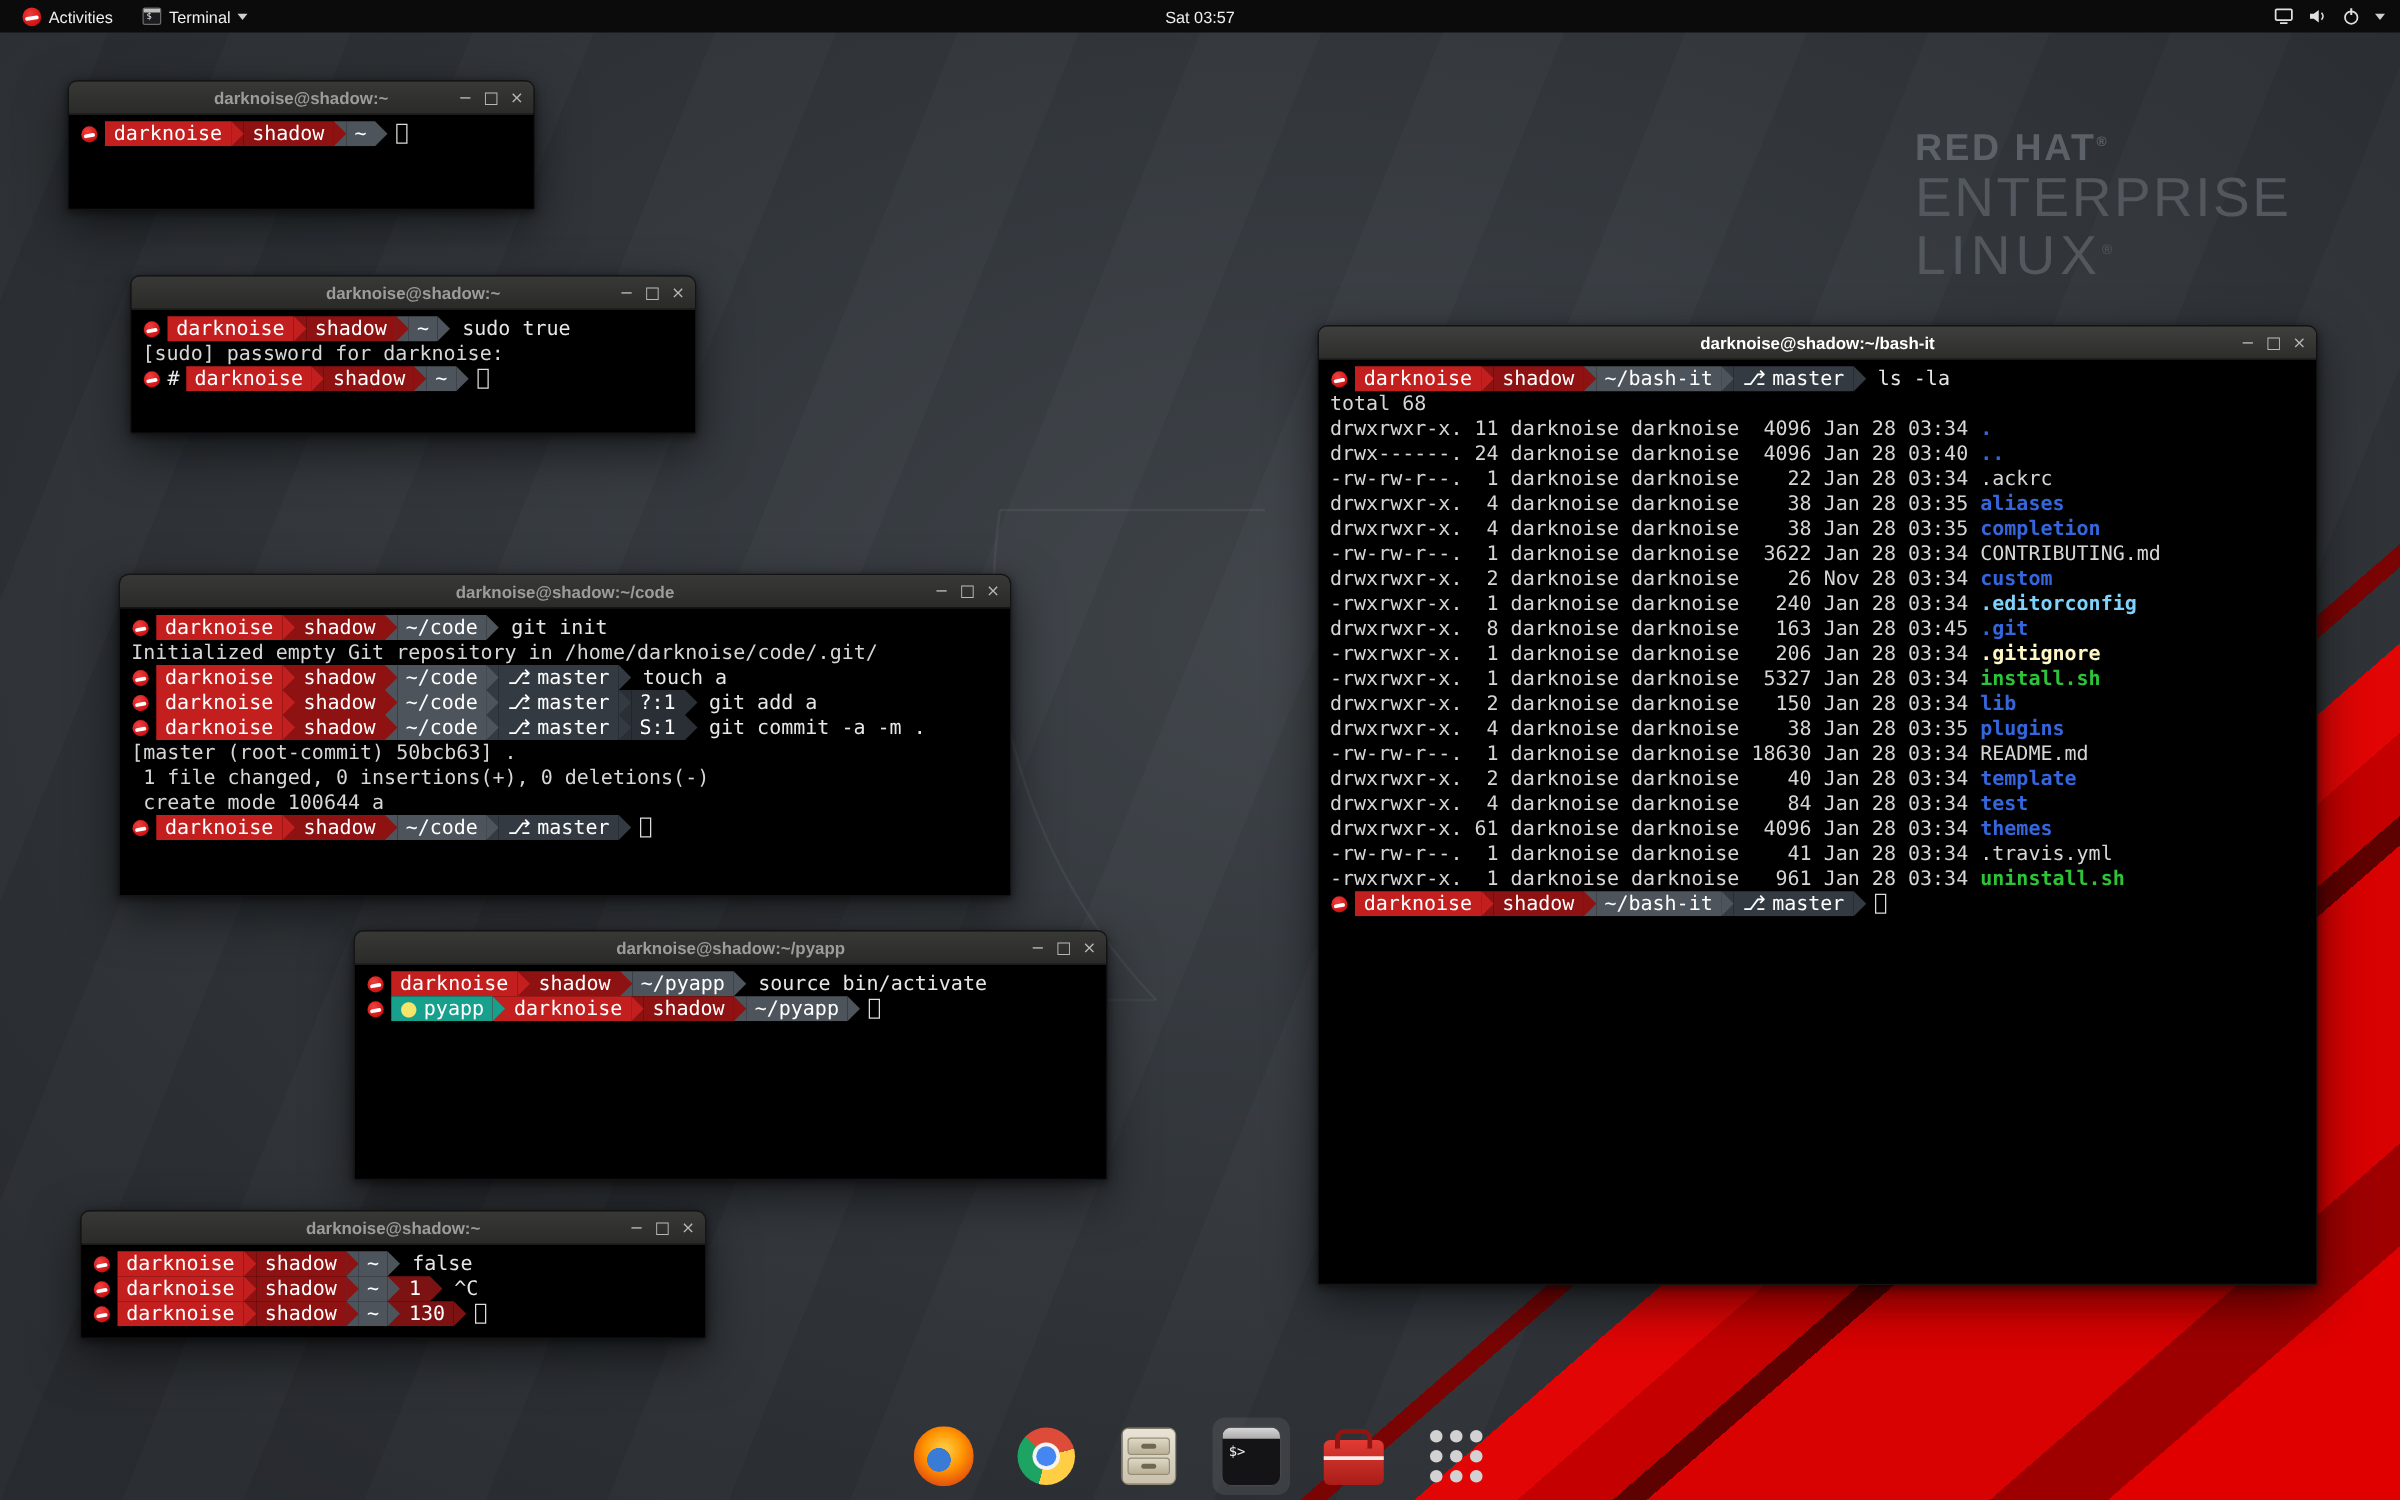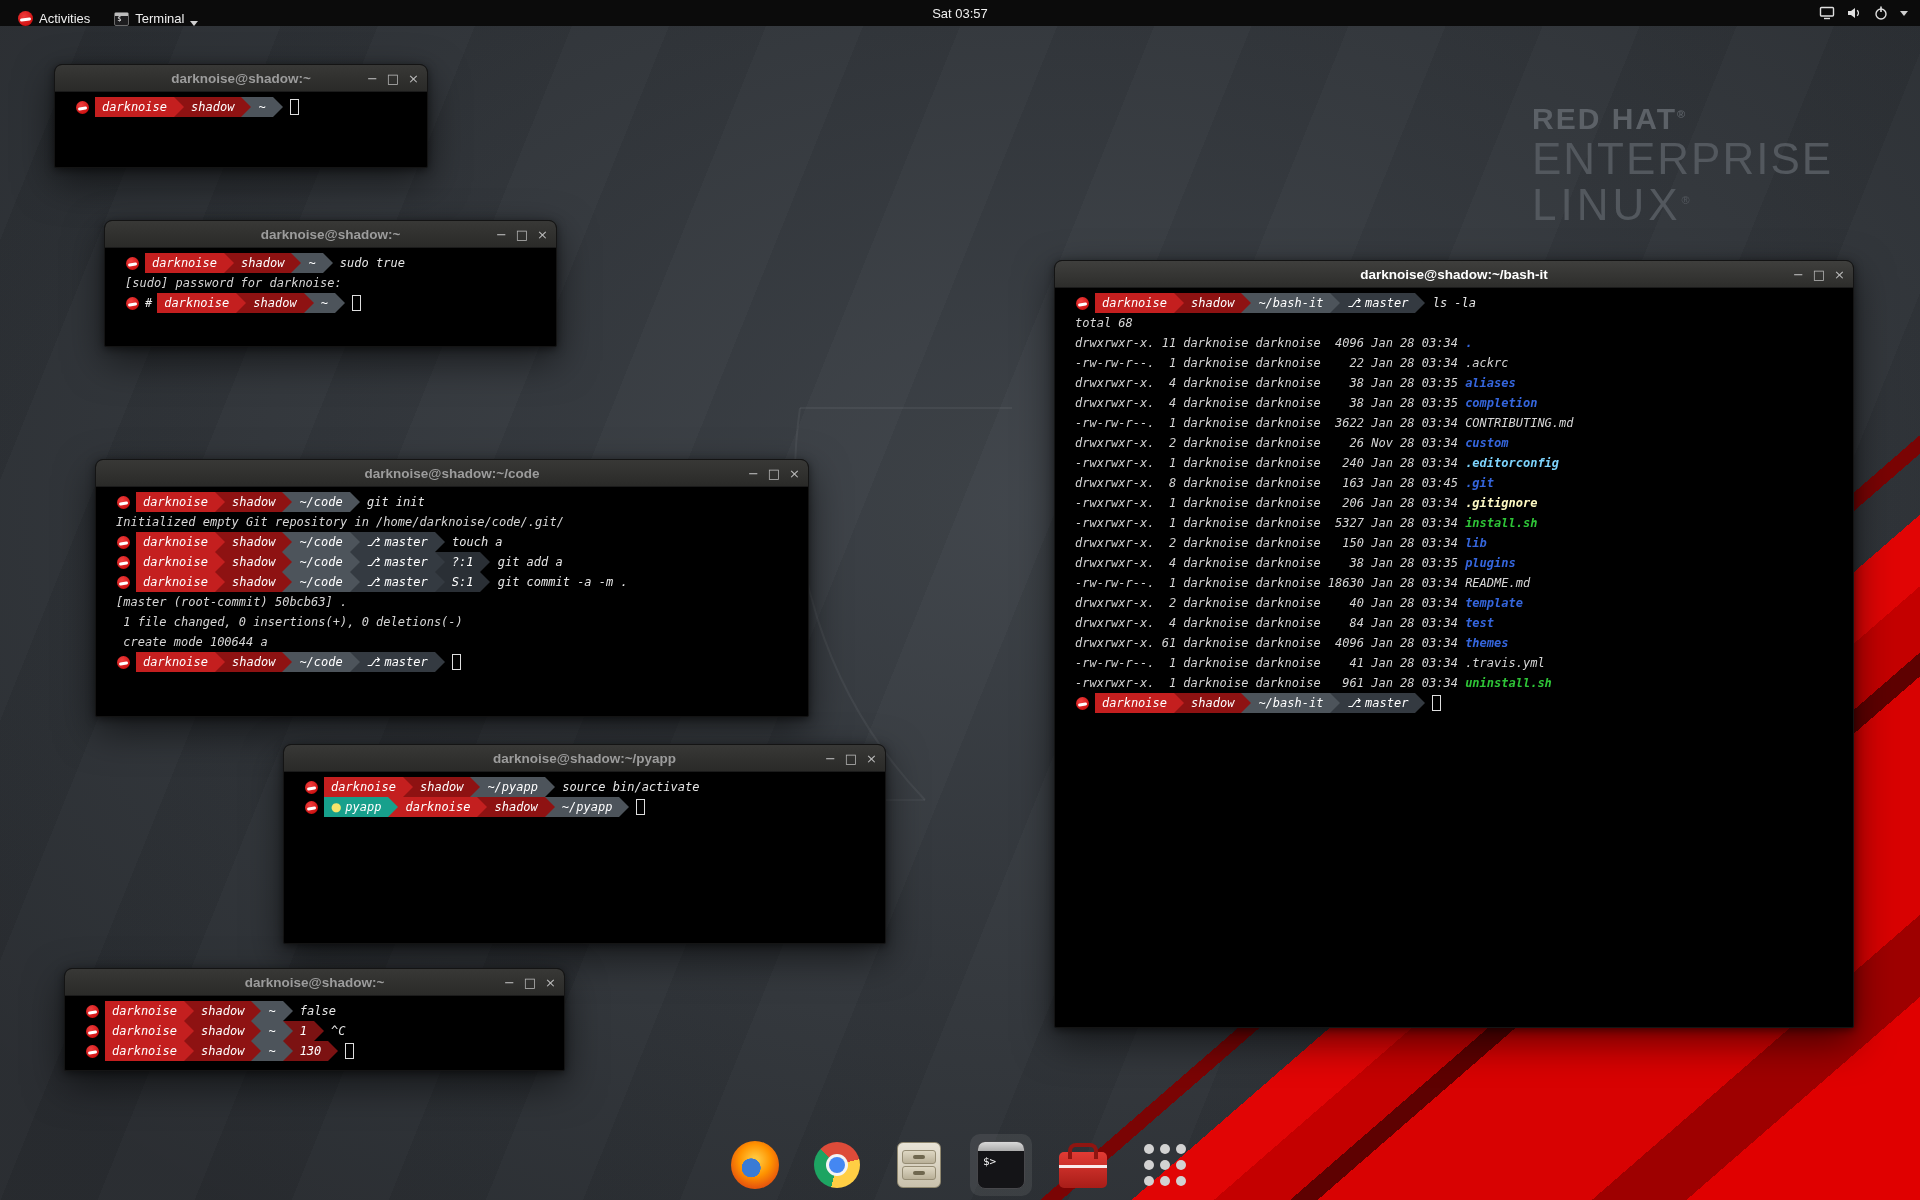--- a/index.html
+++ b/index.html
@@ -31,21 +31,21 @@
   #branding { position:absolute; left:1532px; top:102px; color:#575c62; user-select:none; }
   #branding .b1 { font-size:30px; font-weight:bold; letter-spacing:2px; color:#5c6167; }
   #branding .b2 { font-size:44px; font-weight:300; letter-spacing:2px; line-height:1.05; color:#53585e; }
   #branding .b3 { font-size:44px; font-weight:300; letter-spacing:4px; line-height:1.05; color:#53585e; }
   #branding sup { font-size:11px; vertical-align:super; }
 
   
   #topbar { position:absolute; left:0; top:0; right:0; height:26px; background:#0b0b0b;
     display:flex; align-items:center; z-index:50; color:#efefef; font-size:13px; }
   .tb-left { display:flex; align-items:center; gap:4px; padding-left:8px; }
-  .tb-item { display:flex; align-items:flex-end; gap:6px; padding:0 10px; height:26px; cursor:pointer; }
+  .tb-item { display:flex; align-items:center; gap:6px; padding:0 10px; height:26px; cursor:pointer; }
   .redhat-mini { width:15px; height:15px; border-radius:50%; background:radial-gradient(circle at 40% 35%, #f03c3c, #c40000); position:relative; }
   .redhat-mini::after { content:''; position:absolute; left:2px; top:7px; width:11px; height:3px; background:#fff; border-radius:2px; transform:rotate(-8deg); }
   .term-mini { width:15px; height:14px; background:#1d1d1f; border:1px solid #6a6a6a; border-radius:2px; position:relative; }
   .term-mini::before { content:''; position:absolute; left:0; right:0; top:0; height:3px; background:#bdbdbd; }
   .term-mini::after { content:'$'; position:absolute; left:2px; top:2px; font:7px "DejaVu Sans Mono", monospace; color:#eee; }
   .caret-down { width:0; height:0; border-left:4px solid transparent; border-right:4px solid transparent; border-top:5px solid #cfcfcf; display:inline-block; }
   #clock { position:absolute; left:50%; transform:translateX(-50%); top:0; height:26px; display:flex; align-items:center; padding:0 10px; cursor:pointer; }
   .tb-right { margin-left:auto; display:flex; align-items:center; gap:11px; padding:0 12px; height:26px; cursor:pointer; }
   .tb-right svg { display:block; }
 
@@ -53,22 +53,22 @@
   .term-window { position:absolute; border-radius:8px 8px 2px 2px; background:#000;
     box-shadow:0 14px 38px rgba(0,0,0,0.55), 0 2px 8px rgba(0,0,0,0.5); border:1px solid #141414; z-index:5; }
   .titlebar { height:27px; background:linear-gradient(#383836,#2a2a28); border-bottom:1px solid #1b1b1b;
     border-radius:7px 7px 0 0; position:relative; display:flex; align-items:center; justify-content:center; }
   .titlebar .title { font-size:13.5px; color:#9c9c9c; font-weight:bold; }
   .term-window.focused .titlebar { background:linear-gradient(#3f3f3d,#2d2d2b); }
   .term-window.focused .titlebar .title { color:#ffffff; }
   .winbtns { position:absolute; right:8px; top:0; bottom:0; display:flex; align-items:center; gap:9px; }
   .wbtn { color:#b9b9b9; font-size:13px; line-height:1; cursor:pointer; font-family:"DejaVu Sans", sans-serif; }
 
-  .term-body { padding:5px 0 0 20px; font-family:"DejaVu Sans Mono", monospace; font-size:12px; color:#d6d6d6;
-    overflow:hidden; cursor:text;font-style:italic; }
+  .term-body { padding:5px 0 0 9px; font-family:"DejaVu Sans Mono", monospace; font-size:16px; color:#d6d6d6;
+    overflow:hidden; cursor:text; }
   .tline { display:flex; align-items:center; height:20px; line-height:20px; white-space:pre; }
   .tline.out { color:#d6d6d6; }
   .phat { flex:0 0 auto; width:13px; height:13px; border-radius:50%; margin:0 6px 0 1px;
     background:radial-gradient(circle at 38% 32%, #f04040, #c00000); position:relative; }
   .phat::after { content:''; position:absolute; left:2px; top:6px; width:9px; height:2.5px; background:#fff; border-radius:2px; transform:rotate(-10deg); }
   .pre { color:#eaeaea; margin-right:5px; }
   .seg { flex:0 0 auto; height:20px; padding:0 7px; color:#ffffff; }
   .seg .gi { font-family:"DejaVu Sans", sans-serif; }
   .arr { flex:0 0 auto; width:0; height:0; border-top:10px solid transparent; border-bottom:10px solid transparent; border-left:10px solid #000; }
   .cmd { color:#e6e6e6; }
@@ -217,20 +217,21 @@
       <span class="winbtns">
         <span class="wbtn">−</span>
         <span class="wbtn">□</span>
         <span class="wbtn">×</span>
       </span>
     </header>
     <div class="term-body">
         <div class="tline"><span class="phat"></span><span class="seg" style="background: rgb(196, 31, 31);">darknoise</span><span class="arr" style="border-left-color: rgb(196, 31, 31); background: rgb(142, 18, 18);"></span><span class="seg" style="background: rgb(142, 18, 18);">shadow</span><span class="arr" style="border-left-color: rgb(142, 18, 18); background: rgb(77, 84, 91);"></span><span class="seg" style="background: rgb(77, 84, 91);">~/bash-it</span><span class="arr" style="border-left-color: rgb(77, 84, 91); background: rgb(52, 58, 65);"></span><span class="seg" style="background: rgb(52, 58, 65);"><span class="gi">⎇ </span>master</span><span class="arr" style="border-left-color: rgb(52, 58, 65); background: transparent;"></span><span class="cmd"> ls -la</span></div>
         <div class="tline out">total 68</div>
         <div class="tline out"><span>drwxrwxr-x. 11 darknoise darknoise  4096 Jan 28 03:34 </span><span style="color: rgb(53, 102, 221); font-weight: bold;">.</span></div>
+        <div class="tline out"><span>drwx------. 24 darknoise darknoise  4096 Jan 28 03:40 </span><span style="color: rgb(53, 102, 221); font-weight: bold;">..</span></div>
         <div class="tline out"><span>-rw-rw-r--.  1 darknoise darknoise    22 Jan 28 03:34 </span><span style="color: rgb(214, 214, 214);">.ackrc</span></div>
         <div class="tline out"><span>drwxrwxr-x.  4 darknoise darknoise    38 Jan 28 03:35 </span><span style="color: rgb(53, 102, 221); font-weight: bold;">aliases</span></div>
         <div class="tline out"><span>drwxrwxr-x.  4 darknoise darknoise    38 Jan 28 03:35 </span><span style="color: rgb(53, 102, 221); font-weight: bold;">completion</span></div>
         <div class="tline out"><span>-rw-rw-r--.  1 darknoise darknoise  3622 Jan 28 03:34 </span><span style="color: rgb(214, 214, 214);">CONTRIBUTING.md</span></div>
         <div class="tline out"><span>drwxrwxr-x.  2 darknoise darknoise    26 Nov 28 03:34 </span><span style="color: rgb(53, 102, 221); font-weight: bold;">custom</span></div>
         <div class="tline out"><span>-rwxrwxr-x.  1 darknoise darknoise   240 Jan 28 03:34 </span><span style="color: #7dd3fc; font-weight: bold;">.editorconfig</span></div>
         <div class="tline out"><span>drwxrwxr-x.  8 darknoise darknoise   163 Jan 28 03:45 </span><span style="color: rgb(53, 102, 221); font-weight: bold;">.git</span></div>
         <div class="tline out"><span>-rwxrwxr-x.  1 darknoise darknoise   206 Jan 28 03:34 </span><span style="color: #fef9c3; font-weight: bold;">.gitignore</span></div>
         <div class="tline out"><span>-rwxrwxr-x.  1 darknoise darknoise  5327 Jan 28 03:34 </span><span style="color: rgb(46, 196, 55); font-weight: bold;">install.sh</span></div>
         <div class="tline out"><span>drwxrwxr-x.  2 darknoise darknoise   150 Jan 28 03:34 </span><span style="color: rgb(53, 102, 221); font-weight: bold;">lib</span></div>

